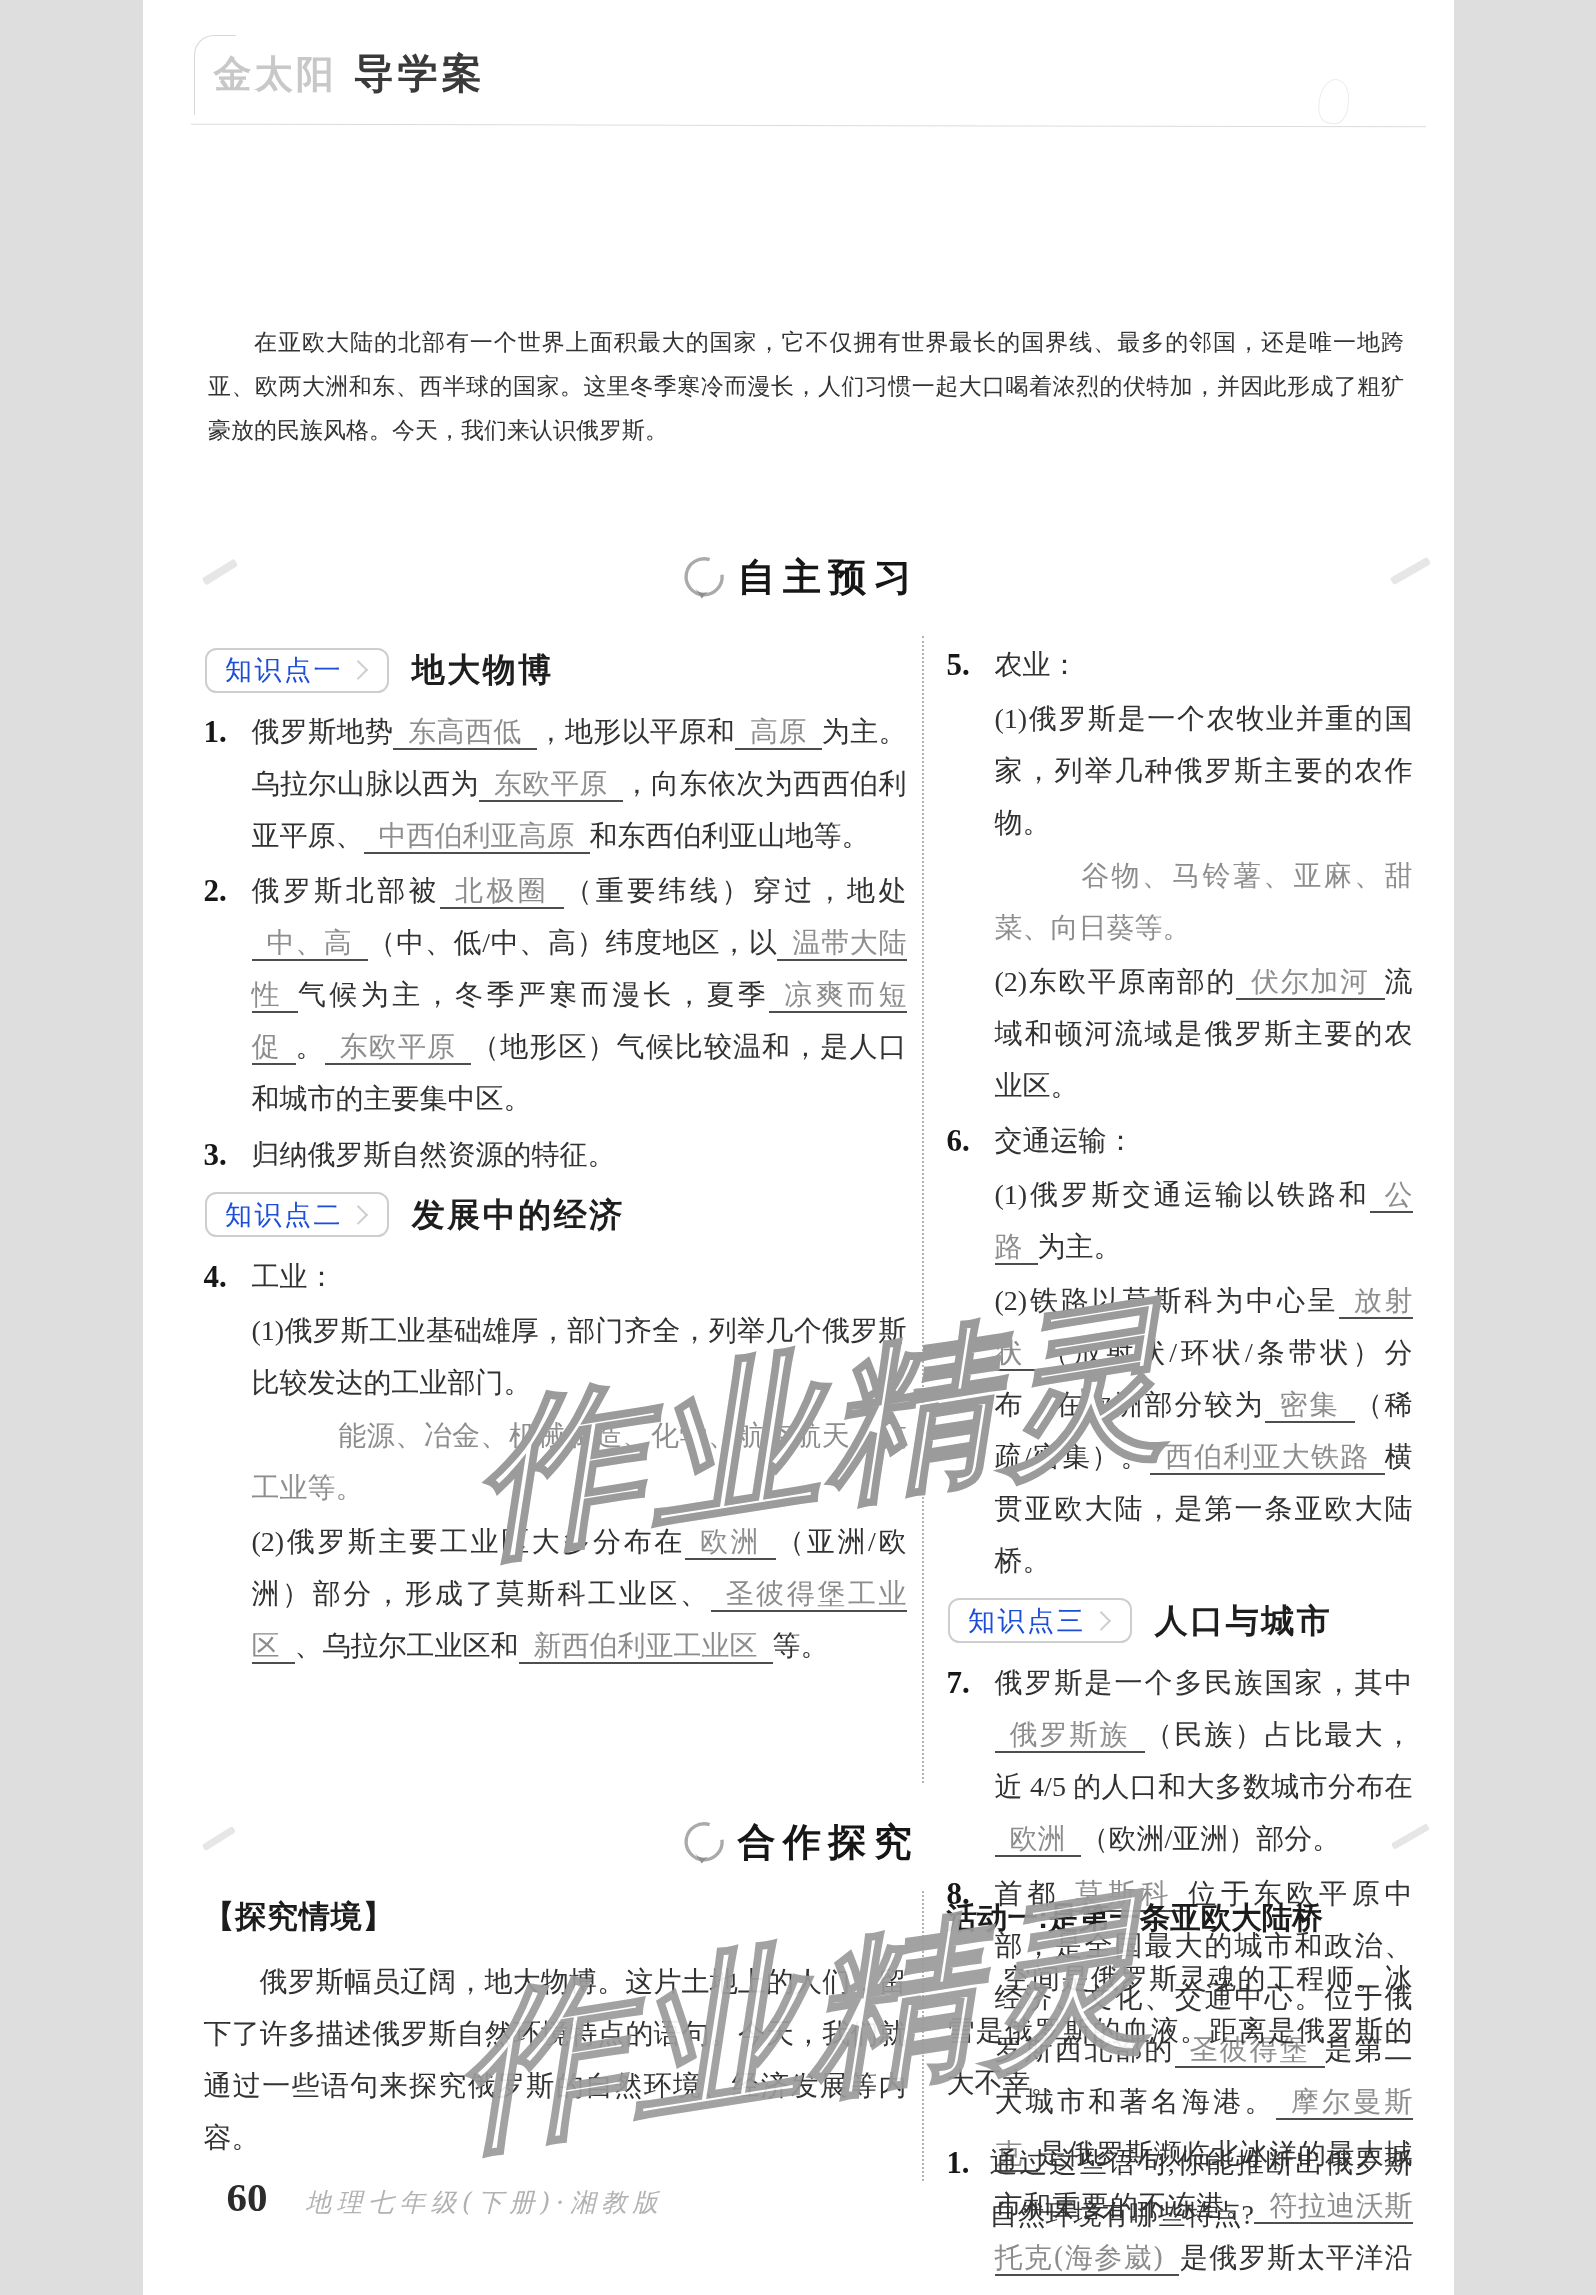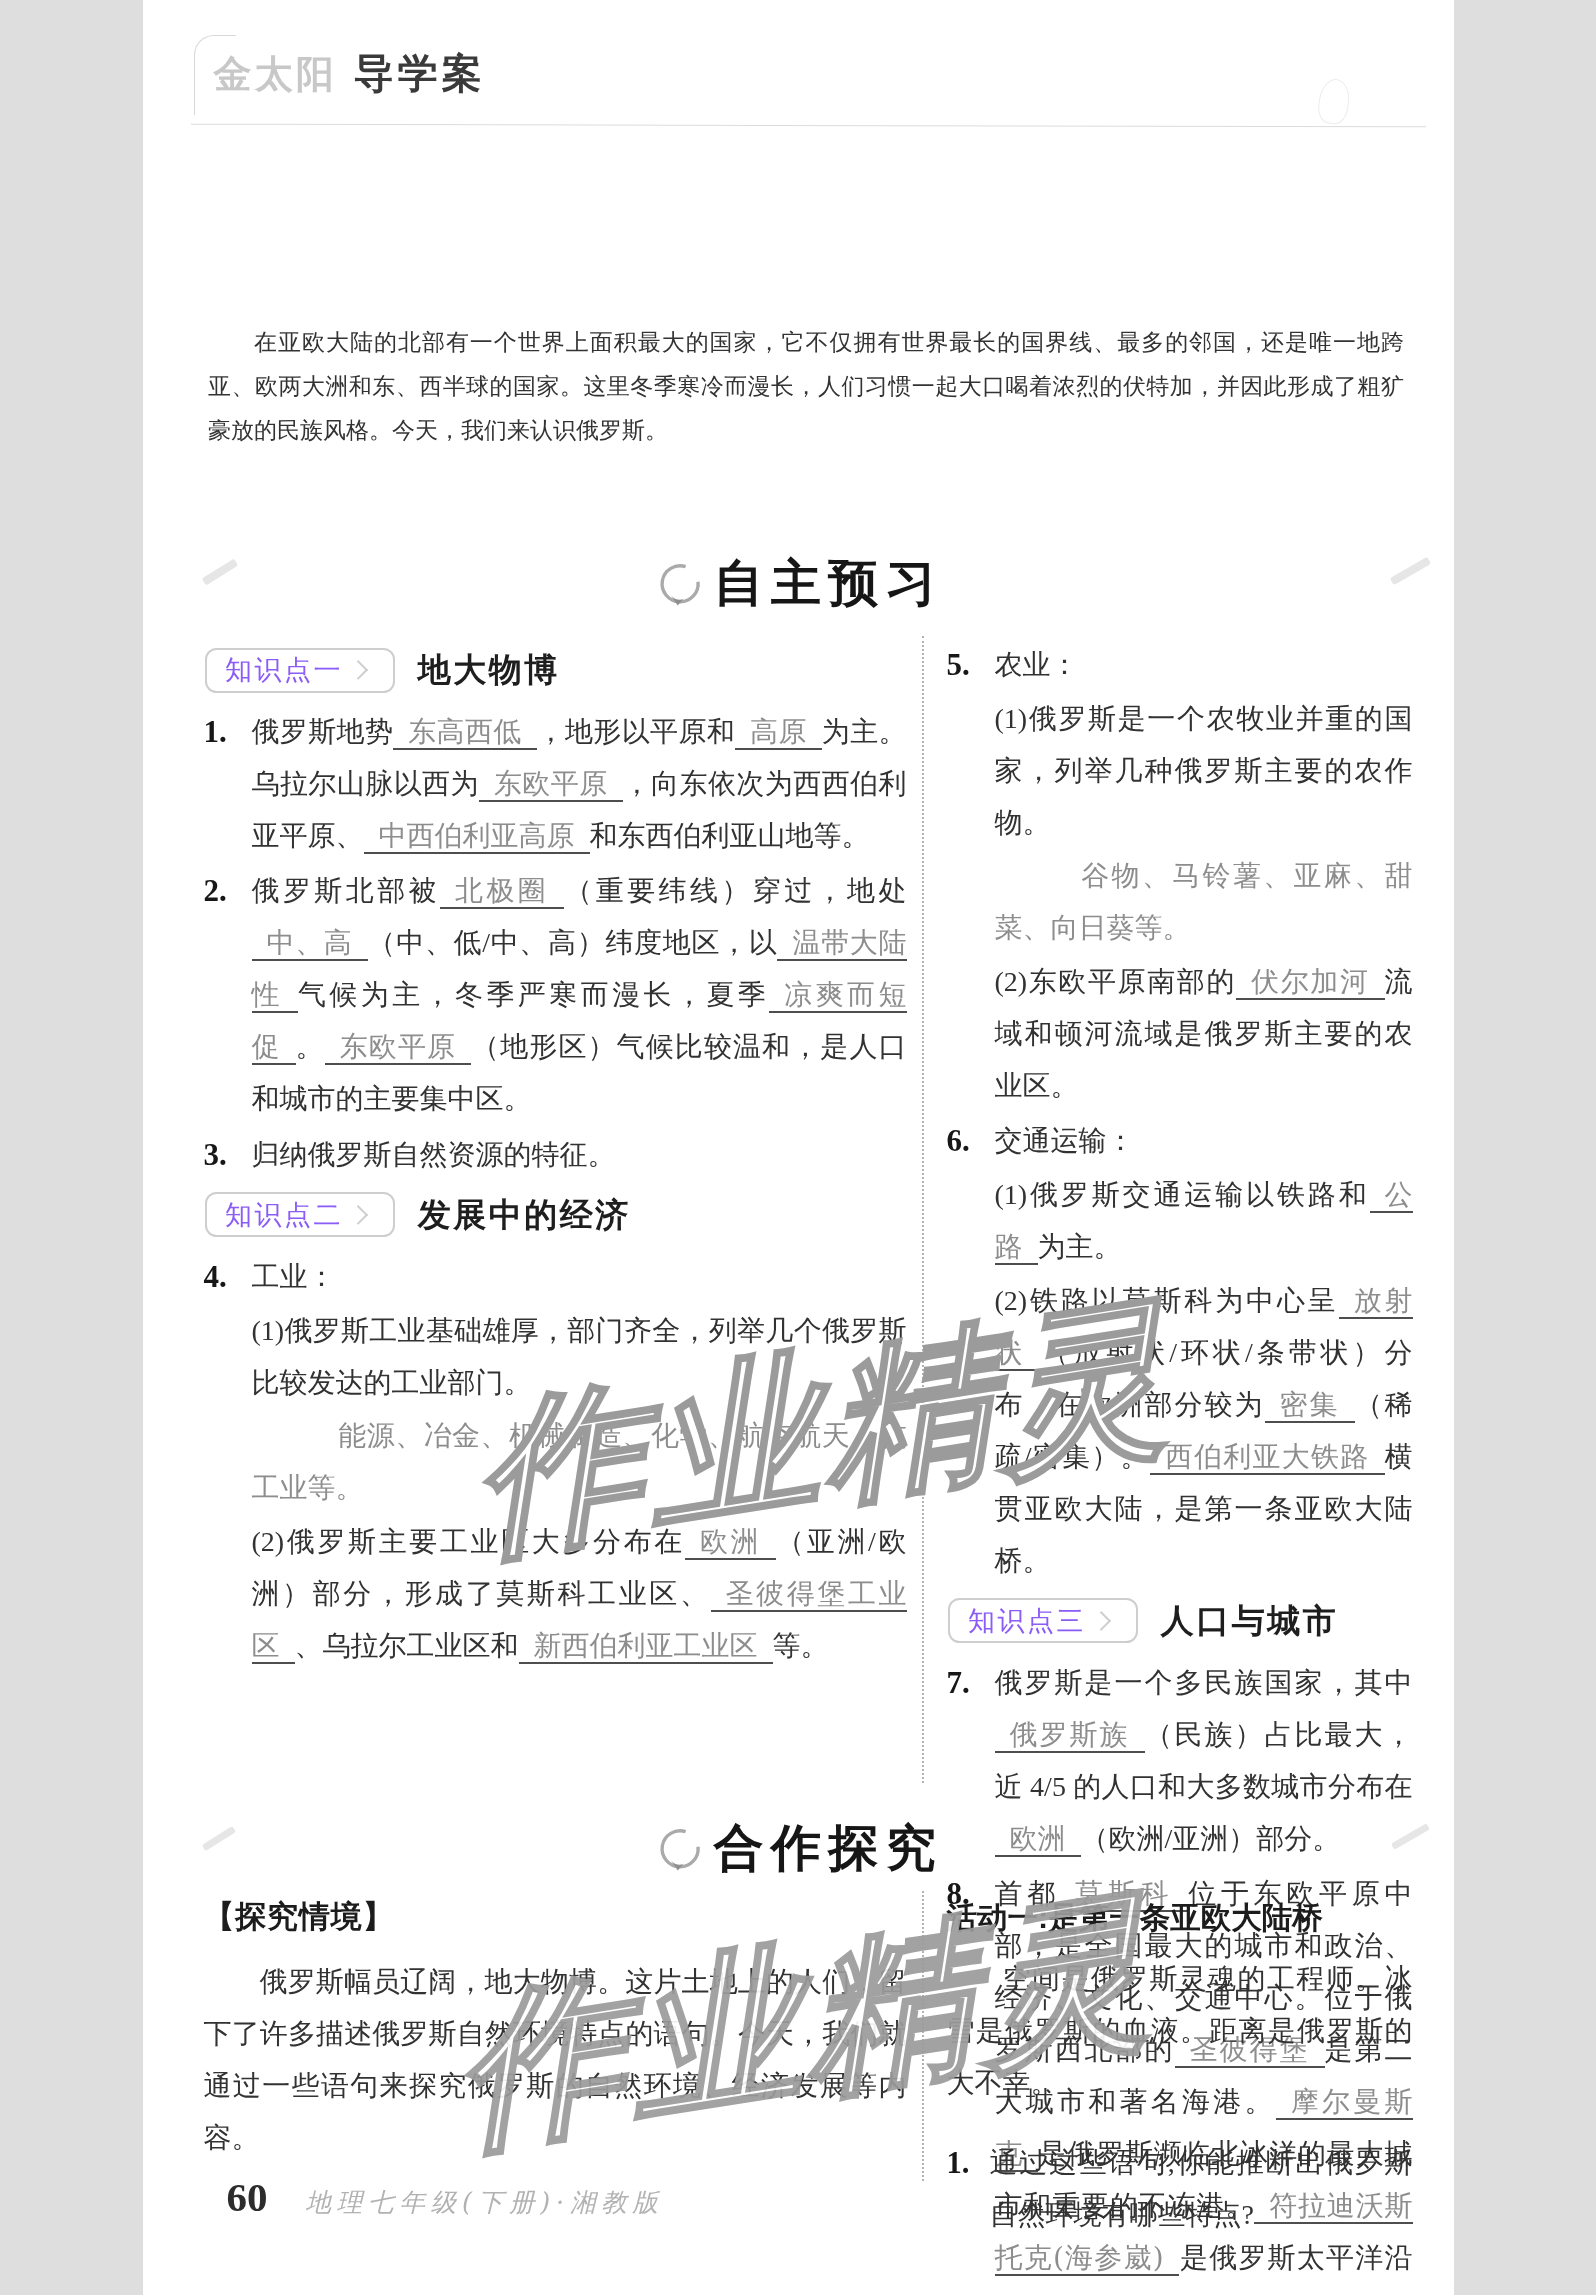--- a/index.html
+++ b/index.html
@@ -46,39 +46,39 @@
   .intro-rule { flex:1; border-top:1.6px solid #c6c6c6; margin-left:11.5px; transform:translateY(2.5px) rotate(0.1deg); }
   .intro-text { margin:31px 6.6px 0 6.6px; font-size:23px; line-height:1.92; text-indent:2em;
     text-align:justify; color:#333; }
 
   
   .section-title-bar { position:absolute; left:0; width:100%; text-align:center; }
   #preview-title-bar { top:550px; }
   #explore-title-bar { top:1815px; }
   .section-title-inner { display:inline-flex; align-items:center; gap:6.6px; }
   .swirl-icon { width:54px; height:54px; flex:0 0 auto; }
-  .section-title { font-size:50px; font-weight:bold; color:#161616; letter-spacing:7.4px;
+  .section-title { font-size:38px; font-weight:bold; color:#161616; letter-spacing:7.4px;
     font-family:"Liberation Sans","DejaVu Sans",sans-serif; }
   .smudge { position:absolute; background:#e6e6e6; border-radius:2.5px; }
   .smudge.s1 { left:58px;  top:568px; width:38px; height:8.2px; transform:rotate(-32deg); }
   .smudge.s2 { right:21.4px; top:567px; width:43px; height:8.2px; transform:rotate(-30deg); }
   .smudge.s3 { left:58px;  top:1835px; width:36px; height:7.4px; transform:rotate(-32deg); }
   .smudge.s4 { right:23px; top:1833px; width:41px; height:7.4px; transform:rotate(-30deg); }
 
   
   .columns { position:absolute; top:636px; left:61px; right:41px; height:1147px; display:flex; }
   .col-left  { width:718px; padding-right:15px; box-sizing:border-box; }
   .col-divider { border-left:2.5px dotted #b2b2b2; }
   .col-right { flex:1; padding-left:23px; box-sizing:border-box; }
 
   .columns, .explore-cols { font-size:28px; line-height:52px; text-align:justify; color:#323232; }
 
   .kp-row { display:flex; align-items:center; gap:23px; margin:8.2px 0 10px 1.6px; }
-  .kp-badge { display:inline-flex; align-items:center; height:41px; padding:0 27px 0 18px;
-    border:2.5px solid #cecece; border-radius:11.5px; color:#8b5cf6; font-size:27px; letter-spacing:2.5px;
+  .kp-badge { display:inline-flex; align-items:center; height:41px; padding:0 21px 0 18px;
+    border:2.5px solid #cecece; border-radius:11.5px; color:#1d4ed8; font-size:27px; letter-spacing:2.5px;
     font-family:"Liberation Sans","DejaVu Sans",sans-serif; background:#fff; }
   .kp-chevron { width:12.4px; height:12.4px; border-top:2.5px solid #cecece; border-right:2.5px solid #cecece;
     transform:rotate(45deg); margin-left:8.2px; }
   .kp-title { font-size:33px; font-weight:bold; color:#1e1e1e; letter-spacing:2.5px;
     font-family:"Liberation Sans","DejaVu Sans",sans-serif; }
 
   .item { position:relative; padding-left:48px; margin:3.3px 0; }
   .item .num { position:absolute; left:0; top:0; font-weight:bold; font-size:31px; color:#171717; }
   .sub { margin:1.6px 0; }
   .blank { color:#8d8d8d; border-bottom:2.5px solid #4e4e4e; padding:0 15px;

